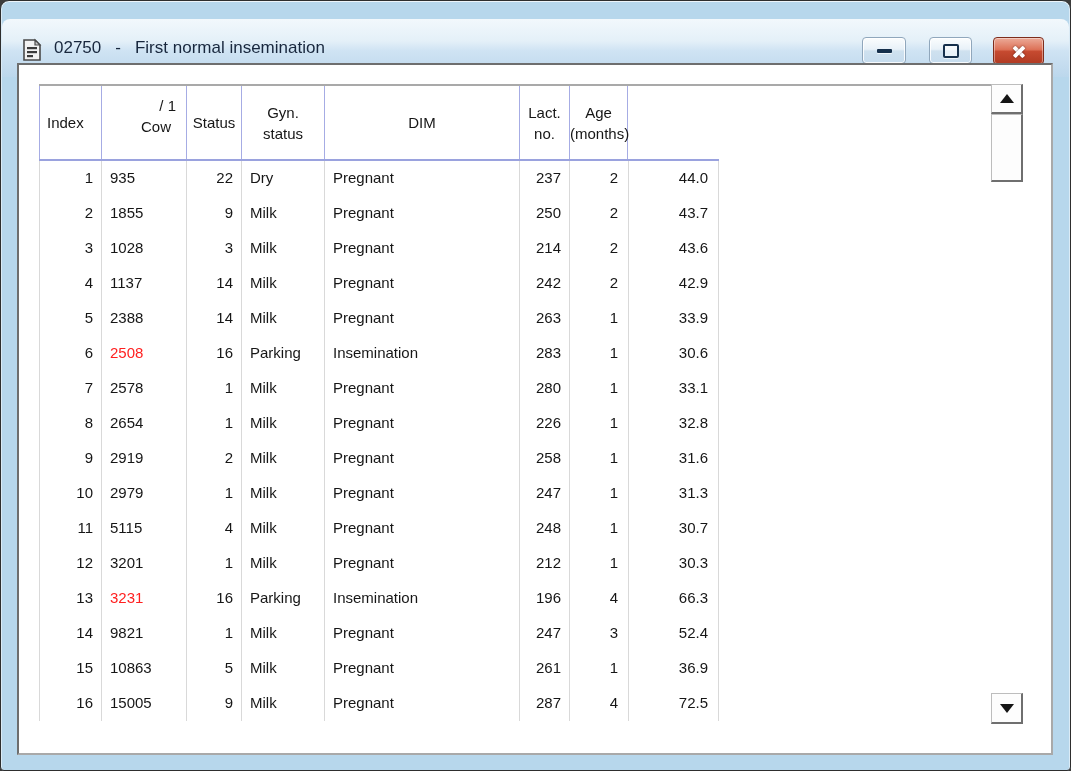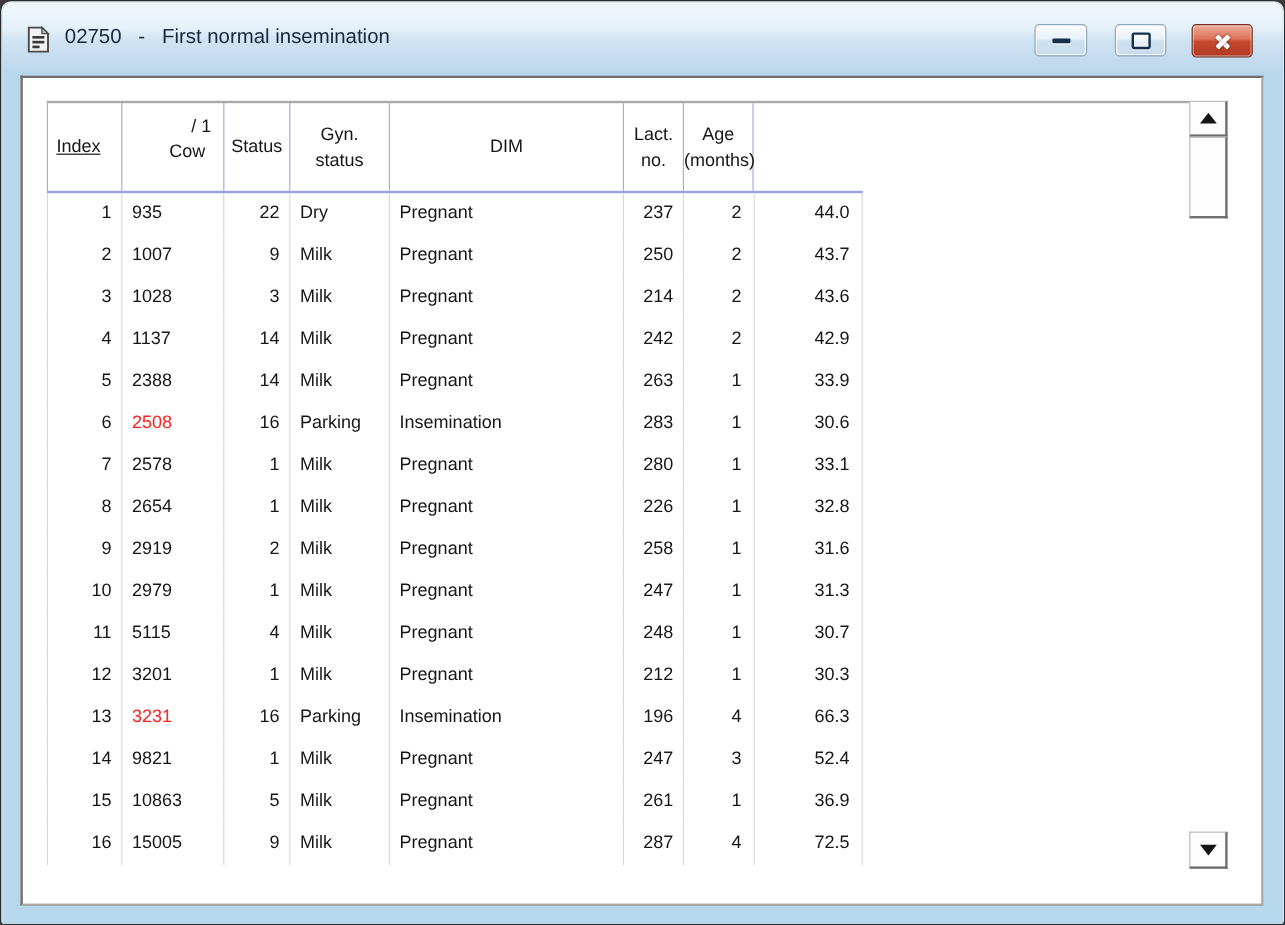--- a/index.html
+++ b/index.html
@@ -9,21 +9,21 @@
     --header-border:#a6ace4;
     --header-border-strong:#9aa2de;
     --body-border:#d9d9d9;
     --grid-top-border:#a9a9a9;
   }
   .window{position:absolute;inset:0;border:1px solid #2e2e2e;
     border-radius:9px 9px 4px 4px;background:#b7d7ec;
     box-shadow:inset 0 1px 0 rgba(255,255,255,.75),
                inset 1px 0 0 rgba(255,255,255,.5),
                inset -1px 0 0 rgba(255,255,255,.5);}
-  .titlebar{position:absolute;left:1px;right:1px;top:1px;height:58px;
+  .titlebar{position:absolute;left:1px;right:1px;top:18px;height:58px;
     border-radius:8px 8px 0 0;
     background:linear-gradient(#f2f8fc 0%,#e4f0f8 38%,#cfe3f3 55%,#bcd7ec 100%);text-align:center;}
   .win-icon{position:absolute;left:18px;top:19px;width:24px;height:24px;}
   .title-text{position:absolute;left:52px;top:0;height:58px;display:flex;
     align-items:center;font-size:17px;color:#18273d;}
   .title-text .sep{margin:0 14px;}
   .cap-btn{position:absolute;top:18px;height:27px;border-radius:4px;
     box-sizing:border-box;display:flex;align-items:center;justify-content:center;
     cursor:default;}
   .cap-plain{border:1px solid #90a7bc;
@@ -52,21 +52,21 @@
   .topline{position:absolute;left:20px;top:19px;width:952px;height:2px;
     background:var(--grid-top-border);}
   .grid{position:absolute;left:20px;top:21px;width:680px;color:#161616;}
   .gridrow{display:grid;grid-template-columns:62px 85px 55px 83px 195px 50px 59px 91px;}
   .thead{height:73px;border-bottom:2px solid var(--header-border-strong);}
   .hc{border-left:1px solid var(--header-border);box-sizing:border-box;
     display:flex;flex-direction:column;justify-content:center;
     font-size:15px;line-height:21px;}
   .hc.last{border-right:1px solid var(--header-border);}
   .hc.c{text-align:center;}
-  .hc-index{padding-left:7px;text-decoration:underline;}
+  .hc-index{padding-left:7px;}
   .hc-cow{justify-content:flex-start;padding-top:9px;}
   .hc-cow .top{text-align:right;padding-right:10px;}
   .hc-cow .main{text-align:center;padding-left:8px;margin-left:16px;}
   .trow{height:35px;}
   .bc{border-left:1px solid var(--body-border);box-sizing:border-box;
     font-size:15px;line-height:34px;white-space:nowrap;overflow:hidden;}
   .bc.last{border-right:1px solid var(--body-border);}
   .al{text-align:left;padding-left:8px;}
   .ar{text-align:right;padding-right:8px;}
   .ar2{text-align:right;padding-right:10px;}
@@ -152,21 +152,21 @@
     <div class="bc al">935</div>
     <div class="bc ar">22</div>
     <div class="bc al">Dry</div>
     <div class="bc al">Pregnant</div>
     <div class="bc ar">237</div>
     <div class="bc ar2">2</div>
     <div class="bc ar2 last">44.0</div>
   </div>
           <div class="gridrow trow">
     <div class="bc ar">2</div>
-    <div class="bc al">1007</div>
+    <div class="bc al">1855</div>
     <div class="bc ar">9</div>
     <div class="bc al">Milk</div>
     <div class="bc al">Pregnant</div>
     <div class="bc ar">250</div>
     <div class="bc ar2">2</div>
     <div class="bc ar2 last">43.7</div>
   </div>
           <div class="gridrow trow">
     <div class="bc ar">3</div>
     <div class="bc al">1028</div>

